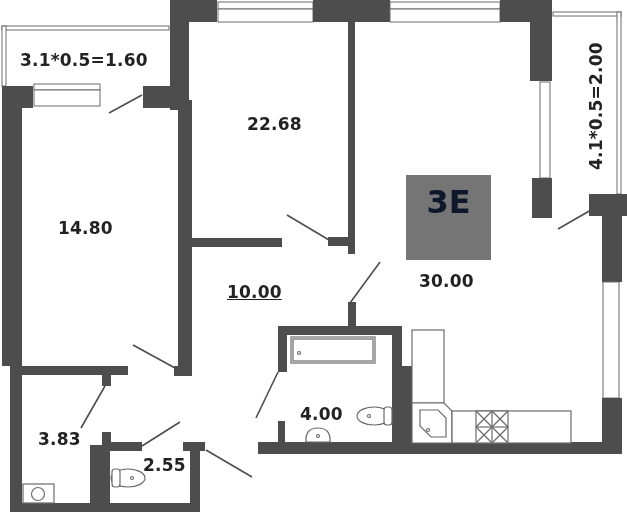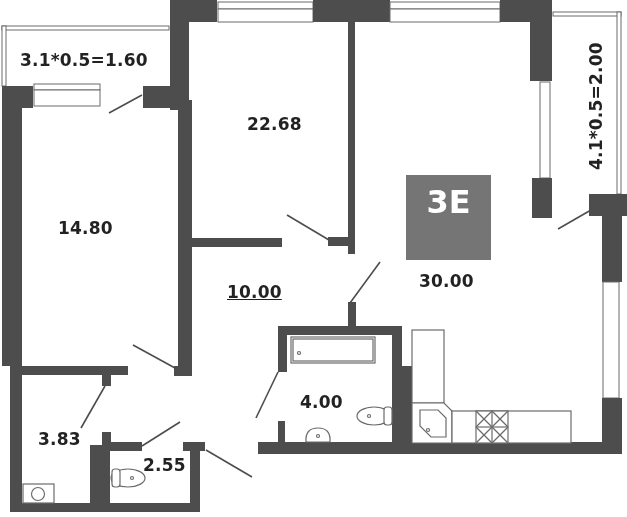--- a/index.html
+++ b/index.html
@@ -3,21 +3,21 @@
 <meta charset="utf-8">
 <style>
   html, body { margin: 0; padding: 0; background: #ffffff; }
   body { width: 627px; height: 517px; overflow: hidden; position: relative; font-family: "DejaVu Sans", sans-serif; }
   #plan { position: absolute; left: 0; top: 0; }
   .wall { fill: #4d4d4d; }
   .fix { fill: #ffffff; stroke: #6b6b6b; stroke-width: 1.2; }
   .win { fill: #ffffff; stroke: #6b6b6b; stroke-width: 1; }
   .door { stroke: #4d4d4d; stroke-width: 1.6; fill: none; }
   .lbl { position: absolute; font-family: "DejaVu Sans", sans-serif; font-weight: bold; color: #222222; font-size: 17px; white-space: nowrap; letter-spacing: 0.2px; text-align: right; }
-  .badge { position: absolute; left: 406px; top: 175px; width: 85px; width: 85px; height: 85px; background: #757575; color: #ffffff; text-align: center; font-family: "DejaVu Sans", sans-serif; font-weight: bold; }
+  .badge { position: absolute; left: 406px; top: 175px; width: 85px; width: 85px; height: 85px; background: #757575; color: #0f172a; text-align: center; font-family: "DejaVu Sans", sans-serif; font-weight: bold; }
   .badge .code { font-size: 32px; line-height: 38px; margin-top: 8px; display: block; }
   .badge .total { font-size: 17px; line-height: 20px; margin-top: 6px; display: block; }
   .vert { transform: rotate(-90deg); transform-origin: center center; }
 </style>
 </head>
 <body>
 
 <svg id="plan" width="627" height="517" viewBox="0 0 627 517">
 
   <g>
@@ -127,20 +127,20 @@
     <line class="door" x1="206" y1="450" x2="252" y2="477"></line>
     <line class="door" x1="278" y1="372" x2="256" y2="418"></line>
   </g>
 </svg>
 
 <div class="lbl" style="left:20px; top:50px;">3.1*0.5=1.60</div>
 <div class="lbl" style="left:58px; top:218px;">14.80</div>
 <div class="lbl" style="left:247px; top:114px;">22.68</div>
 <div class="lbl" style="left:419px; top:271px;">30.00</div>
 <div class="lbl" style="left:227px; top:282px;text-decoration:underline;">10.00</div>
-<div class="lbl" style="left:300px; top:392px;">4.00</div>
+<div class="lbl" style="left:300px; top:404px;">4.00</div>
 <div class="lbl" style="left:38px; top:429px;">3.83</div>
 <div class="lbl" style="left:143px; top:455px;">2.55</div>
 <div class="lbl vert" style="left:536px; top:100px; width:120px; text-align:center;">4.1*0.5=2.00</div>
 
 <div class="badge">
   <span class="code">3E</span>
 </div>
 
 </body></html>

